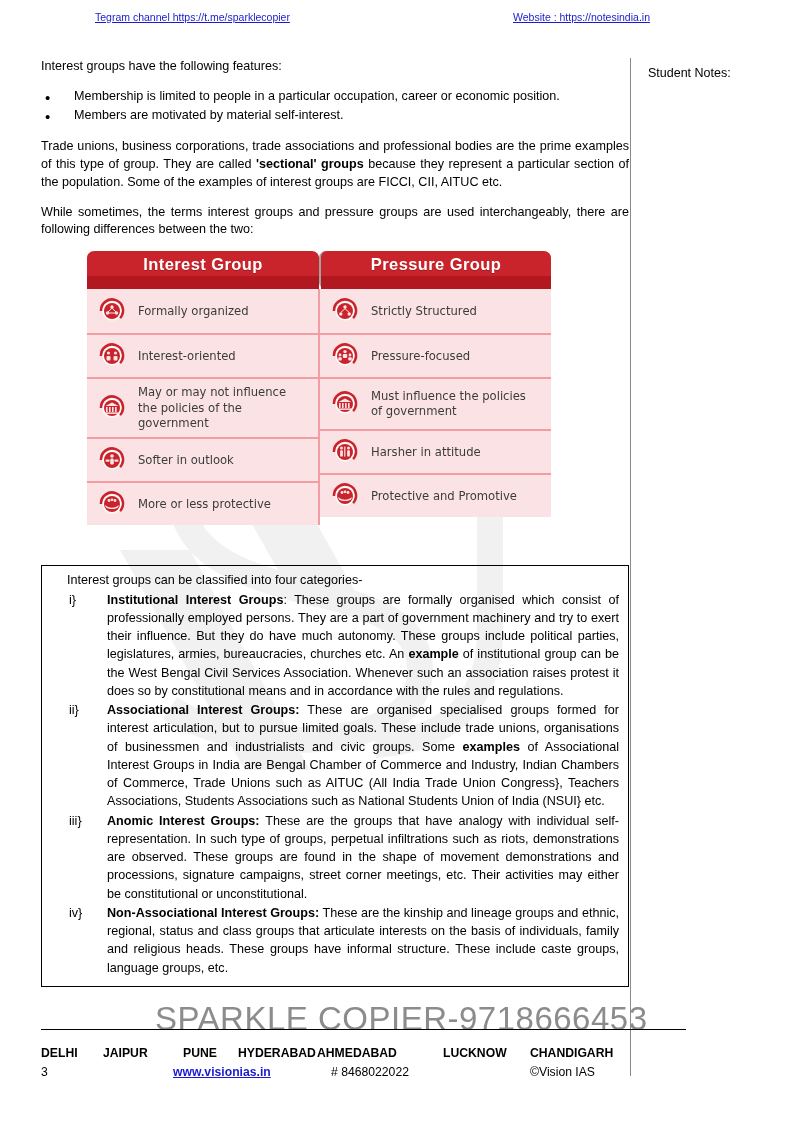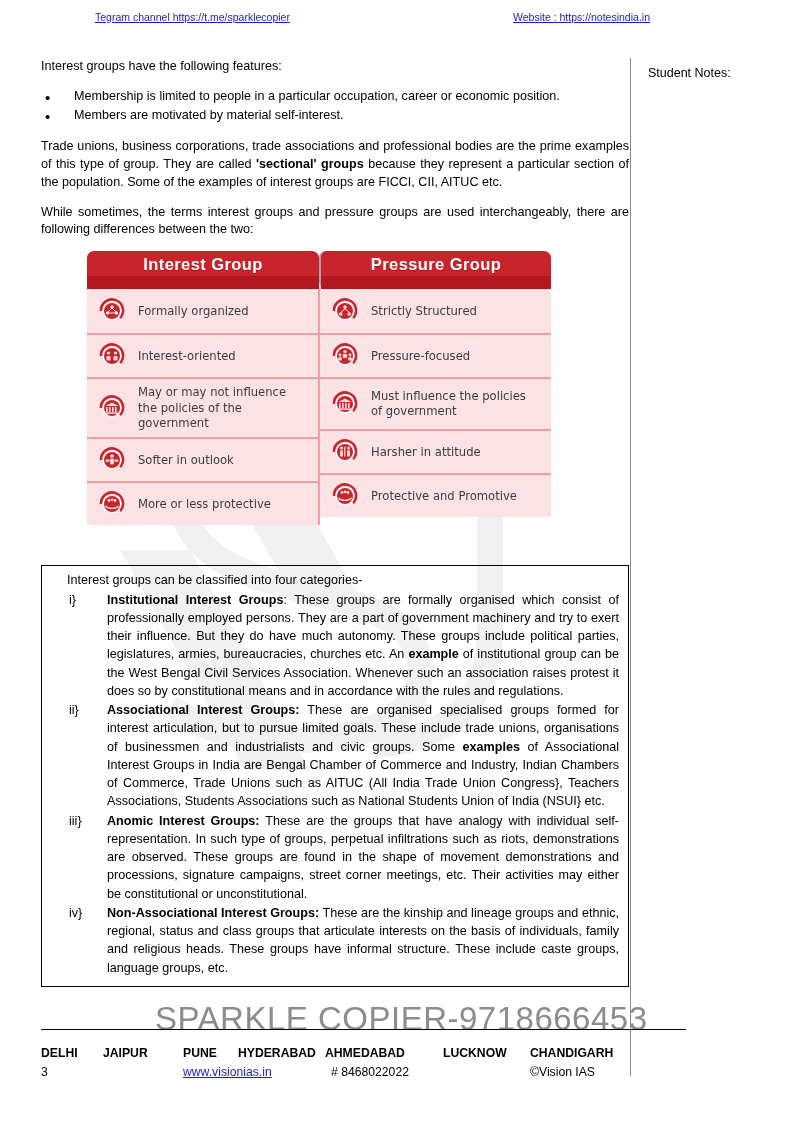--- a/index.html
+++ b/index.html
@@ -254,32 +254,32 @@
     height: 17px;
     font-size: 12.2px;
     font-weight: bold;
     margin-top: 13px;
   }
   .cities span { position: absolute; top: 0; white-space: nowrap; }
   .c0 { left: 0px; }
   .c1 { left: 62px; }
   .c2 { left: 142px; }
   .c3 { left: 197px; }
-  .c4 { left: 284px; }
+  .c4 { left: 276px; }
   .c5 { left: 402px; }
   .c6 { left: 489px; }
   .fmeta {
     position: relative;
     height: 18px;
     font-size: 12.2px;
     margin-top: 2px;
   }
   .fmeta span { position: absolute; top: 0; white-space: nowrap; }
   .f-page { left: 0px; }
-  .f-site { left: 142px; color: #1a1ad0; text-decoration: underline; }
+  .f-site { left: 132px; color: #1a1ad0; text-decoration: underline; font-weight: bold; }
   .f-phone { left: 290px; }
   .f-copy { left: 489px; }
 </style>
 </head>
 <body>
 
 <div class="page">
 
   <div class="top-links">
     <a class="top-link left" href="#">Tegram channel https://t.me/sparklecopier</a>

